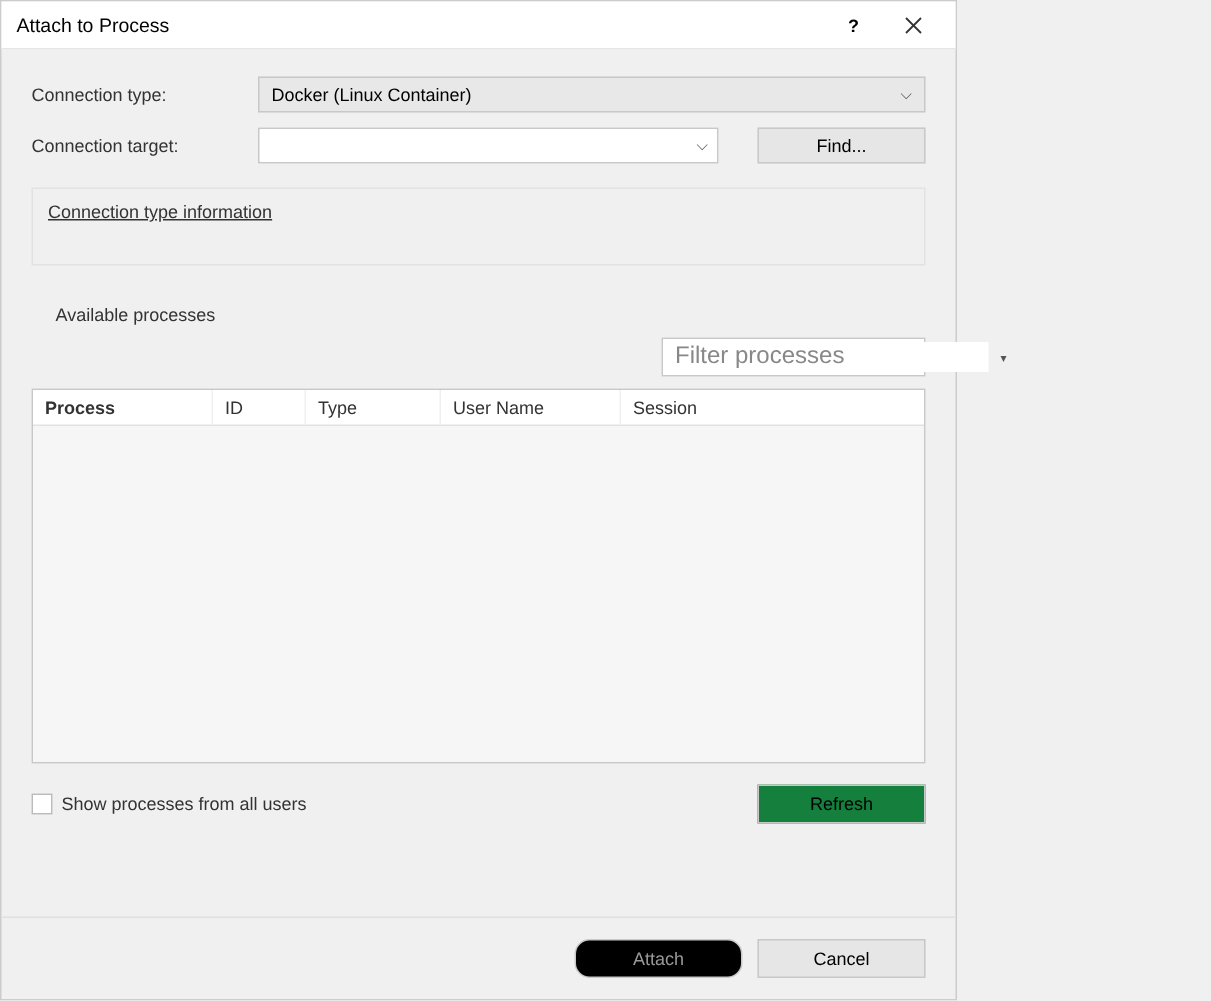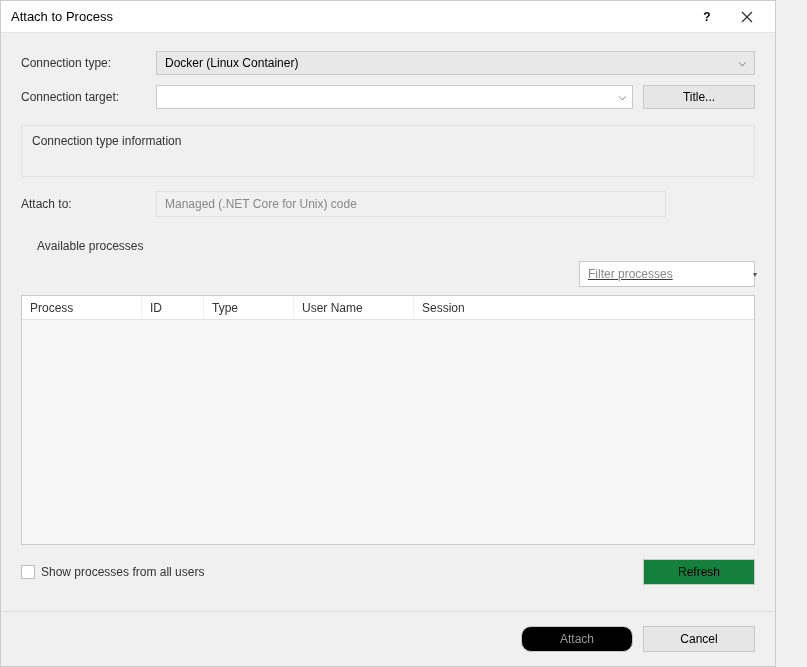--- a/index.html
+++ b/index.html
@@ -9,21 +9,21 @@
     }
     body {
       margin: 0;
       padding: 0;
       background: #f0f0f0;
       width: 807px;
       height: 667px;
       overflow: hidden;
     }
     .dialog {
-      width: 776px;
+      width: 638px;
       height: 667px;
       background: #f0f0f0;
       border: 1px solid #ccc;
       display: flex;
       flex-direction: column;
     }
     .titlebar {
       display: flex;
       align-items: center;
       height: 32px;
@@ -49,20 +49,21 @@
     .content {
       flex: 1;
       padding: 18px 20px 0 20px;
       display: flex;
       flex-direction: column;
     }
     .row {
       display: flex;
       align-items: center;
       margin-bottom: 10px;
+      gap: 16px;
     }
     .row .label {
       width: 135px;
       color: #333;
     }
     .combo {
       flex: 1;
       height: 24px;
       border: 1px solid #c8c8c8;
       background: #e8e8e8;
@@ -104,20 +105,21 @@
     }
     .info-box {
       border: 1px solid #e2e2e2;
       padding: 8px 10px 22px 10px;
       margin-top: 6px;
       margin-bottom: 14px;
     }
     .info-box .info-title {
       color: #333;
       margin-bottom: 6px;
+      text-decoration: underline;
     }
     .info-box .info-text {
       color: #333;
       padding-left: 4px;
     }
     .attach-row .attach-box {
       flex: 1;
       max-width: 510px;
       height: 26px;
       border: 1px solid #e2e2e2;
@@ -142,23 +144,22 @@
       border: 1px solid #c8c8c8;
       background: #fff;
       display: flex;
       align-items: center;
       padding: 0 6px;
     }
     .filter-box input {
       border: none;
       outline: none;
       flex: 1;
-      font-size: 12px;
+      font-size: 16px;
       color: #14532d;
-      text-decoration: underline;
     }
     .filter-box input::placeholder { color: #888; }
     .filter-box .search-icon {
       width: 14px;
       height: 14px;
       margin-left: 4px;
     }
     .filter-box .drop-caret {
       font-size: 8px;
       color: #555;
@@ -180,21 +181,21 @@
     }
     .th {
       padding: 0 8px;
       color: #333;
       border-right: 1px solid #f0f0f0;
       height: 100%;
       display: flex;
       align-items: center;
     }
     .th:last-child { border-right: none; }
-    .col-process { width: 120px; }
+    .col-process { width: 120px; font-weight: bold; }
     .col-id { width: 62px; }
     .col-title { flex: 1; }
     .col-type { width: 90px; }
     .col-user { width: 120px; }
     .col-session { width: 80px; }
     .tbody {
       flex: 1;
       background: #f6f6f6;
     }
     .below-table {
@@ -275,34 +276,28 @@
       </div>
     </div>
 
     <div class="row target-row">
       <span class="label">Connection target:</span>
       <div class="target-input">
         <span></span>
         <span class="chev">⌵</span>
       </div>
       <div class="find-btn">
-        <span>Title...</span>
+        <span>Find...</span>
       </div>
     </div>
 
     <div class="info-box">
       <div class="info-title">Connection type information</div>
     </div>
 
-    <div class="row attach-row">
-      <span class="label">Attach to:</span>
-      <div class="attach-box">
-        <span>Managed (.NET Core for Unix) code</span>
-      </div>
-    </div>
 
     <div class="section-label">Available processes</div>
 
     <div class="filter-row">
       <div class="filter-box">
         <input type="text" placeholder="Filter processes" style="">
         <svg class="search-icon" viewBox="0 0 16 16">
             <circle cx="6.5" cy="6.5" r="4.5" stroke="#333" stroke-width="1.5" fill="none"></circle>
             <line x1="10" y1="10" x2="14" y2="14" stroke="#333" stroke-width="1.5"></line>
           </svg>

